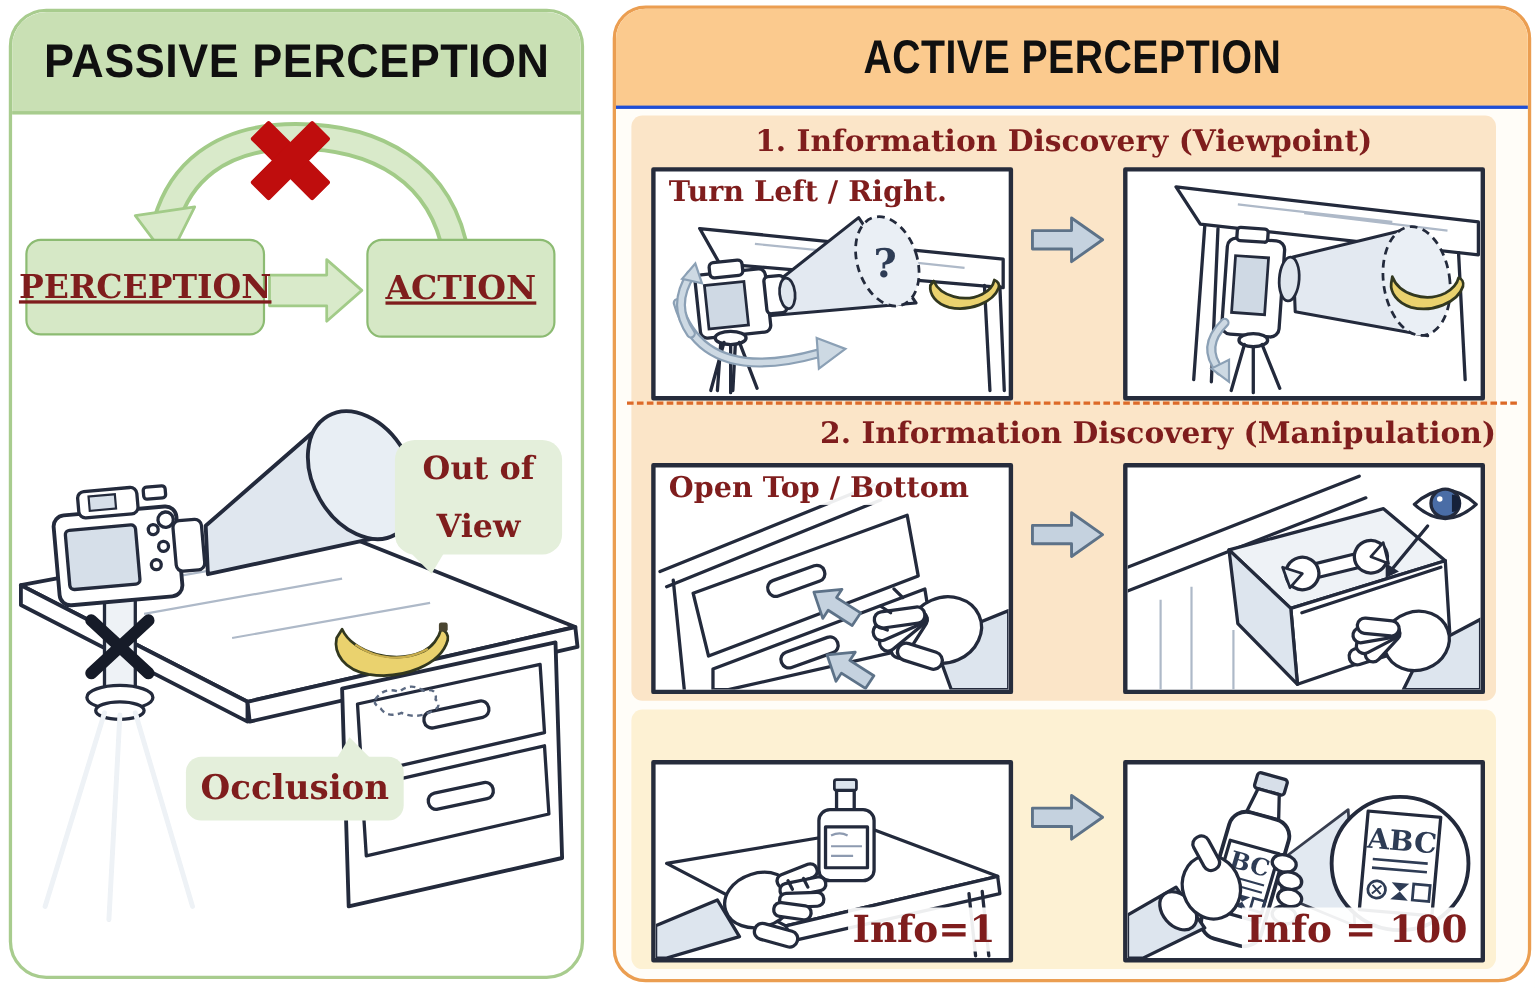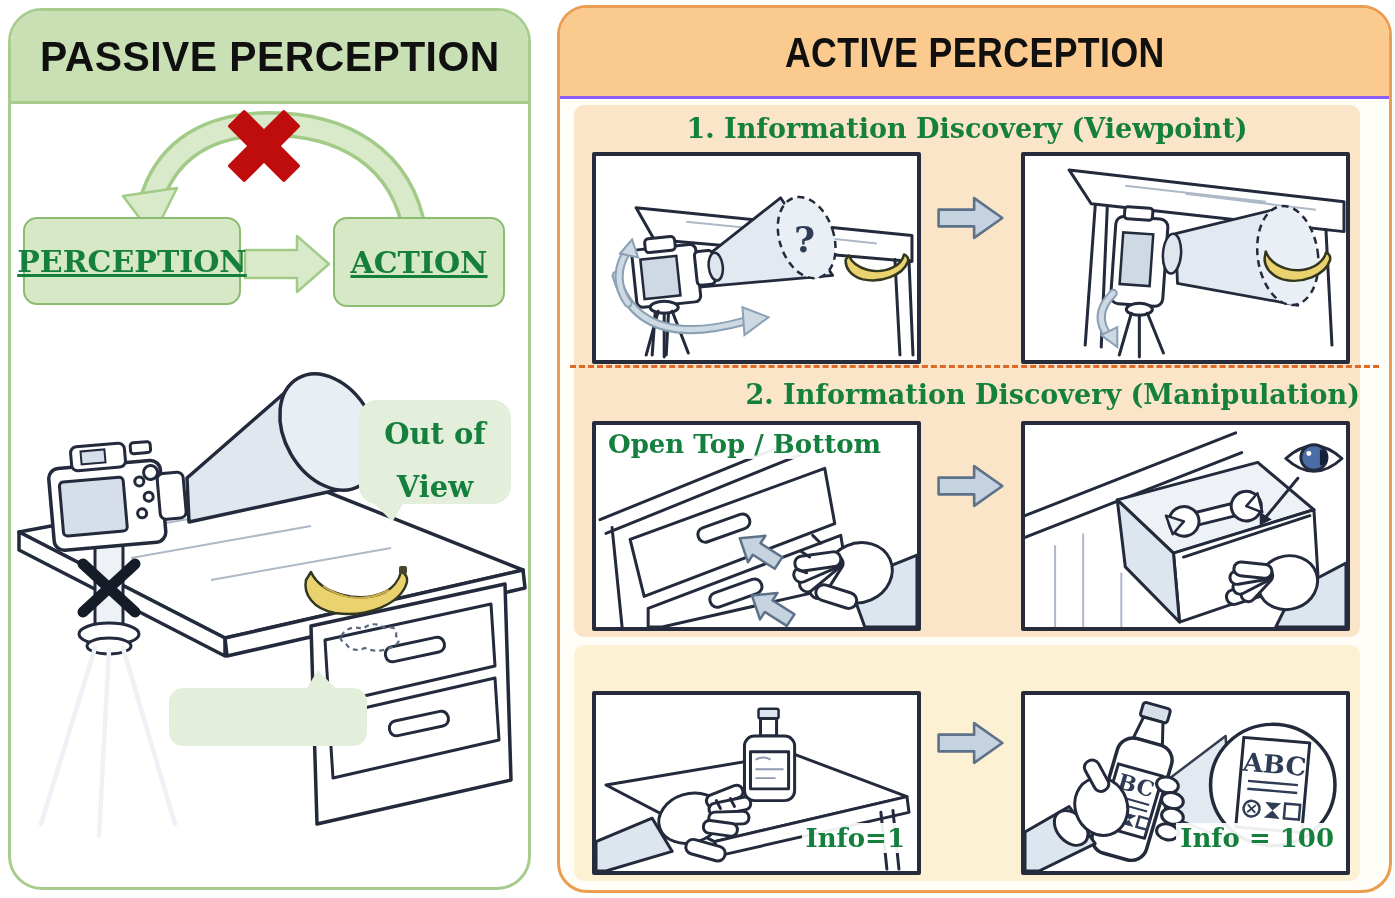--- a/index.html
+++ b/index.html
@@ -2,59 +2,59 @@
 <html><head>
 <meta charset="utf-8">
 <style>
   html,body{margin:0;padding:0;background:#ffffff;font-family:"Liberation Sans",sans-serif;}
   .canvas{position:relative;width:1395px;height:898px;background:#ffffff;overflow:hidden;}
   .panel{position:absolute;box-sizing:border-box;overflow:hidden;background:#fff;}
   .panel.left{left:8px;top:8px;width:523px;height:882px;border:3px solid #a8cc8e;border-radius:34px;}
   .panel.right{left:557px;top:5px;width:835px;height:888px;border:3px solid #eb9e51;border-radius:30px;background:#fffdf8;}
   .panel-header{display:flex;align-items:center;justify-content:center;}
   .left .panel-header{height:90px;background:#c9e0b4;border-bottom:3px solid #a8cc8e;}
-  .right .panel-header{height:88px;background:#fbca8e;border-bottom:3px solid #8b5cf6;}
+  .right .panel-header{height:88px;background:#fbca8e;border-bottom:3px solid #1d4ed8;}
   .panel-title{font-weight:bold;font-size:43px;color:#101010;letter-spacing:.5px;white-space:nowrap;}
   .left .panel-title{transform:scaleX(.95);}
   .right .panel-title{transform:scaleX(.83);}
   .panel-body{position:relative;}
   .left .panel-body{height:784px;}
   .right .panel-body{height:791px;}
-  .serif{font-family:"DejaVu Serif","Liberation Serif",serif;font-weight:bold;color:#15803d;}
+  .serif{font-family:"DejaVu Serif","Liberation Serif",serif;font-weight:bold;color:#7f1d1d;}
 
   
   .pbox{position:absolute;box-sizing:border-box;background:#d6e8c6;border:2.5px solid #8cbb72;border-radius:14px;
         display:flex;align-items:center;justify-content:center;font-size:30px;text-decoration:underline;}
   .pbox.perception{left:12px;top:113px;width:218px;height:88px;}
   .pbox.action{left:322px;top:113px;width:172px;height:90px;}
   .cycle-svg{position:absolute;left:0;top:0;}
   .illus-svg{position:absolute;left:0;top:228px;}
 
   
   .bubble{position:absolute;background:#e4efdb;border-radius:18px;display:flex;flex-direction:column;
-          align-items:center;justify-content:flex-end;text-align:center;line-height:1.15;gap:19px;}
+          align-items:center;justify-content:center;text-align:center;line-height:1.15;gap:19px;}
   .bubble.outofview{left:348px;top:296px;width:152px;height:104px;font-size:29px;}
   .bubble.occlusion{left:158px;top:584px;width:198px;height:58px;font-size:31px;border-radius:14px;}
   .tail{position:absolute;background:#e4efdb;width:26px;height:26px;transform:rotate(45deg) skewX(14deg);}
   .outofview .tail{left:18px;bottom:-10px;}
   .occlusion .tail{right:34px;top:-10px;}
 
   
   .boxA{position:absolute;left:14px;top:6px;width:786px;height:532px;background:#fbe5c8;border-radius:10px;}
   .boxB{position:absolute;left:14px;top:546px;width:786px;height:236px;background:#fdf1d3;border-radius:10px;}
   .sec-title{position:absolute;left:0;right:0;text-align:center;font-size:27px;white-space:nowrap;}
   .t1{top:8px;} .t2{top:274px;text-align:right;} .t3{top:6px;}
   .dashed-divider{position:absolute;left:10px;right:10px;top:266px;border-top:3px dashed #dd6a28;}
   .prow{position:absolute;left:18px;right:10px;display:flex;align-items:center;justify-content:space-between;}
   .r1{top:47px;height:212px;} .r2{top:316px;height:210px;text-align:right;} .r3{top:46px;height:184px;}
   .frame{position:relative;width:329px;height:100%;background:#ffffff;border:4px solid #262c3c;border-radius:2px;
          box-sizing:border-box;overflow:hidden;flex:none;}
   .frame svg{display:block;width:100%;height:100%;}
   .frame-label{position:absolute;left:8px;top:4px;font-size:26px;background:rgba(255,255,255,.92);padding:0 4px;white-space:nowrap;}
-  .caption{position:absolute;right:8px;bottom:18px;font-size:26px;background:rgba(255,255,255,.92);padding:0 4px;white-space:nowrap;}
+  .caption{position:absolute;right:8px;bottom:6px;font-size:34px;background:rgba(255,255,255,.92);padding:0 4px;white-space:nowrap;}
   .step-arrow{width:70px;height:46px;flex:none;transform:translateY(-40px);}
 
   
   .ink{fill:none;stroke:#232a3c;stroke-width:3;stroke-linecap:round;stroke-linejoin:round;}
   .fw{fill:#ffffff;stroke:#232a3c;stroke-width:3;stroke-linejoin:round;}
   .fw35{fill:#ffffff;stroke:#232a3c;stroke-width:3.5;stroke-linejoin:round;}
   .shade{fill:#dde5ee;stroke:#232a3c;stroke-width:3;stroke-linejoin:round;}
   .coneEnd{fill:#eaeff5;stroke:#232a3c;stroke-width:2.5;stroke-dasharray:7 5;}
   .hatch{stroke:#aeb9c8;stroke-width:2;fill:none;}
   .ban{fill:#ead26e;stroke:#32381f;stroke-width:2.5;stroke-linejoin:round;}
@@ -148,20 +148,21 @@
           <rect x="388" y="234" width="8" height="8" rx="2" fill="#4a4530"></rect>
         </g>
       </svg>
 
       <div class="bubble outofview serif">
         <span>Out of</span>
         <span>View</span>
         <div class="tail"></div>
       </div>
       <div class="bubble occlusion serif">
+        <span>Occlusion</span>
         <div class="tail"></div>
       </div>
     </div>
   </section>
 
   <section class="panel right">
     <header class="panel-header">
       <span class="panel-title">ACTIVE PERCEPTION</span>
     </header>
     <div class="panel-body">
@@ -198,20 +199,21 @@
               </g>
               <g>
                 <path class="arrDark" d="M20,120 Q42,196 148,166"></path>
                 <path class="arrLite" d="M20,120 Q42,196 148,166"></path>
                 <polygon class="arrHead" points="146,152 172,162 148,180"></polygon>
                 <path class="arrDark" stroke-width="6" d="M32,94 Q14,122 32,148"></path>
                 <path class="arrLite" stroke-width="3" d="M32,94 Q14,122 32,148"></path>
                 <polygon class="arrHead" points="24,98 36,84 42,102"></polygon>
               </g>
             </svg>
+            <div class="frame-label serif">Turn Left / Right.</div>
           </figure>
 
           <svg class="step-arrow" viewBox="0 0 66 44">
             <polygon class="blockArrow" points="2,14 36,14 36,3 63,22 36,41 36,30 2,30"></polygon>
           </svg>
 
           <figure class="frame" style="margin:0">
             <svg viewBox="0 0 320 205" preserveAspectRatio="none">
               <g>
                 <polygon class="fw" points="44,14 318,46 318,76 66,48"></polygon>

